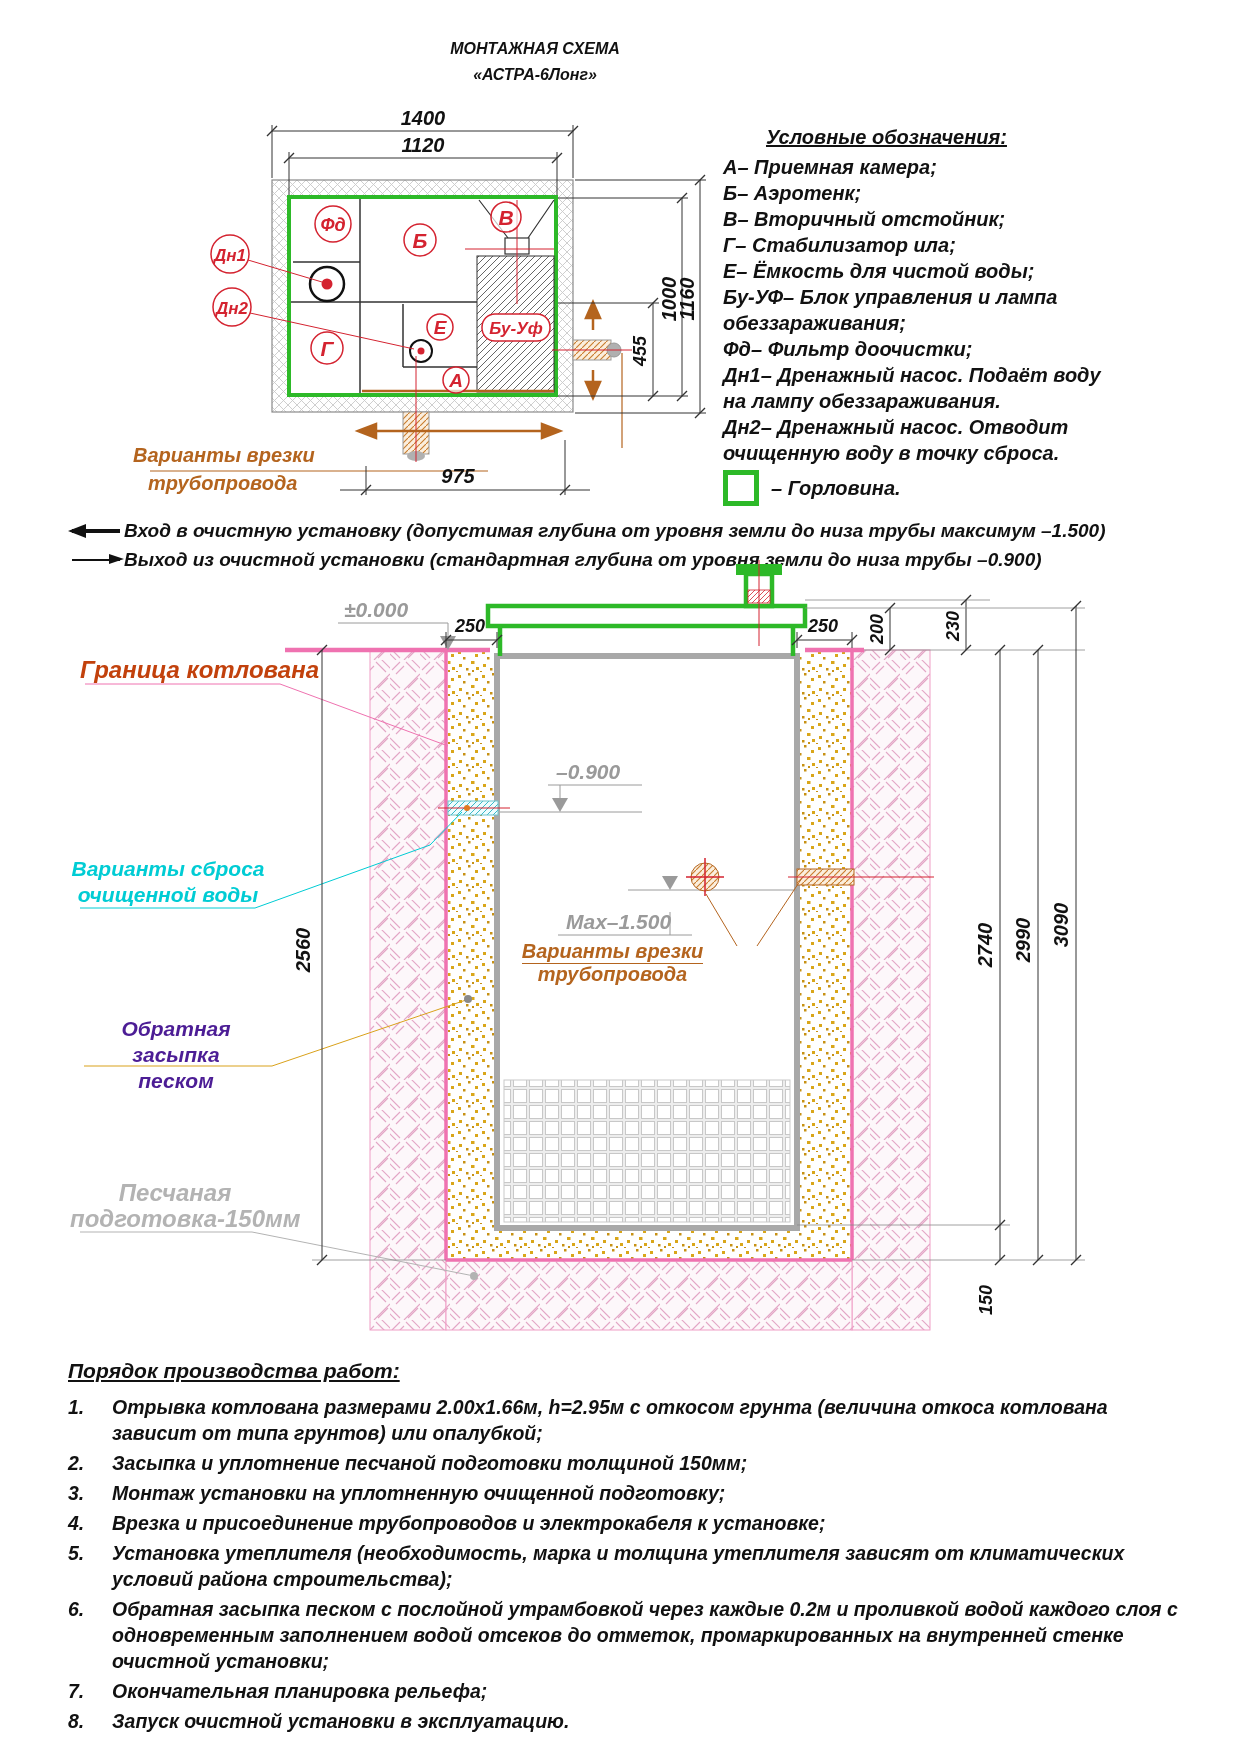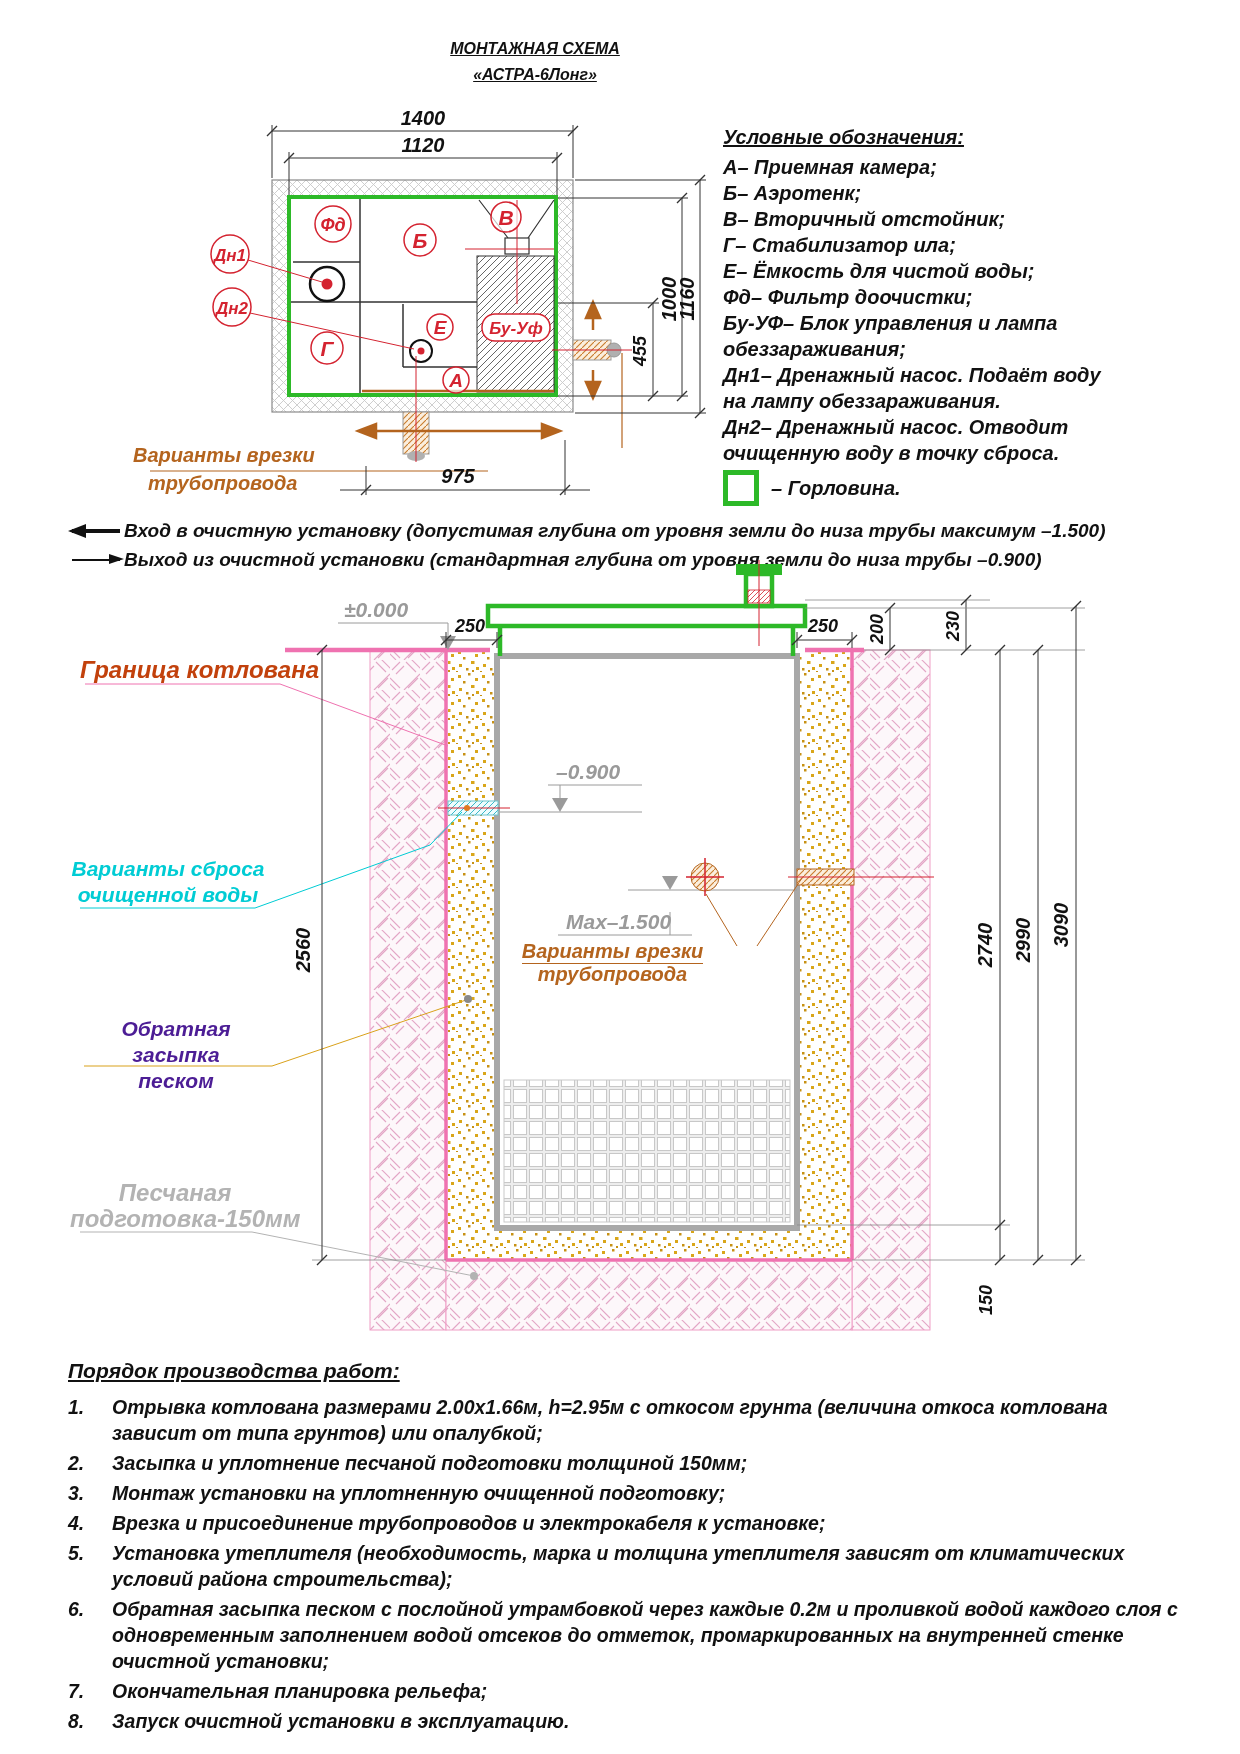--- a/index.html
+++ b/index.html
@@ -1,24 +1,24 @@
 <!DOCTYPE html>
 <html><head>
 <meta charset="utf-8">
 <style>
   html,body{margin:0;padding:0;background:#ffffff;}
   body{width:1240px;height:1754px;position:relative;overflow:hidden;
        font-family:"Liberation Sans",sans-serif;color:#111;}
   .tech{font-style:italic;font-weight:bold;}
   .abs{position:absolute;}
   
-  .title-block{left:300px;top:36px;width:470px;text-align:center;line-height:26px;text-decoration:underline;}
+  .title-block{left:300px;top:36px;width:470px;text-align:center;line-height:26px;}
   
   .legend{left:723px;top:124px;width:400px;font-size:20px;line-height:26px;}
-  .legend-title{text-decoration:underline;margin-bottom:4px;}
+  .legend-title{text-decoration:underline;margin-bottom:4px;margin-left:43px;}
   .legend-item{margin:0;}
   .legend-neck{display:flex;align-items:center;margin-top:4px;}
   .neck-square{width:26px;height:26px;border:5px solid #2db928;background:#fff;
                display:inline-block;margin-right:12px;flex:0 0 auto;}
   
   .note-row{left:72px;display:flex;align-items:center;gap:4px;font-size:19px;white-space:nowrap;}
   .arrow{position:relative;width:48px;height:0;flex:0 0 auto;}
   .arrow-in{border-top:4px solid #111;}
   .arrow-in::before{content:'';position:absolute;left:-4px;top:-9px;
     border-style:solid;border-color:transparent;border-width:7px 18px 7px 0;border-right-color:#111;}
@@ -174,22 +174,22 @@
   </g>
 </svg>
 
 <div class="abs tech legend">
   <div class="legend-title">Условные обозначения:</div>
   <div class="legend-item">А– Приемная камера;</div>
   <div class="legend-item">Б– Аэротенк;</div>
   <div class="legend-item">В– Вторичный отстойник;</div>
   <div class="legend-item">Г– Стабилизатор ила;</div>
   <div class="legend-item">Е– Ёмкость для чистой воды;</div>
+  <div class="legend-item">Бу-УФ– Блок управления и лампа обеззараживания;</div>
   <div class="legend-item">Фд– Фильтр доочистки;</div>
-  <div class="legend-item">Бу-УФ– Блок управления и лампа обеззараживания;</div>
   <div class="legend-item">Дн1– Дренажный насос. Подаёт воду на лампу обеззараживания.</div>
   <div class="legend-item">Дн2– Дренажный насос. Отводит очищенную воду в точку сброса.</div>
   <div class="legend-neck">
     <span class="neck-square"></span>
     <span>– Горловина.</span>
   </div>
 </div>
 
 <div class="abs tech plan-caption-1">Варианты врезки</div>
 <div class="abs tech plan-caption-2">трубопровода</div>

